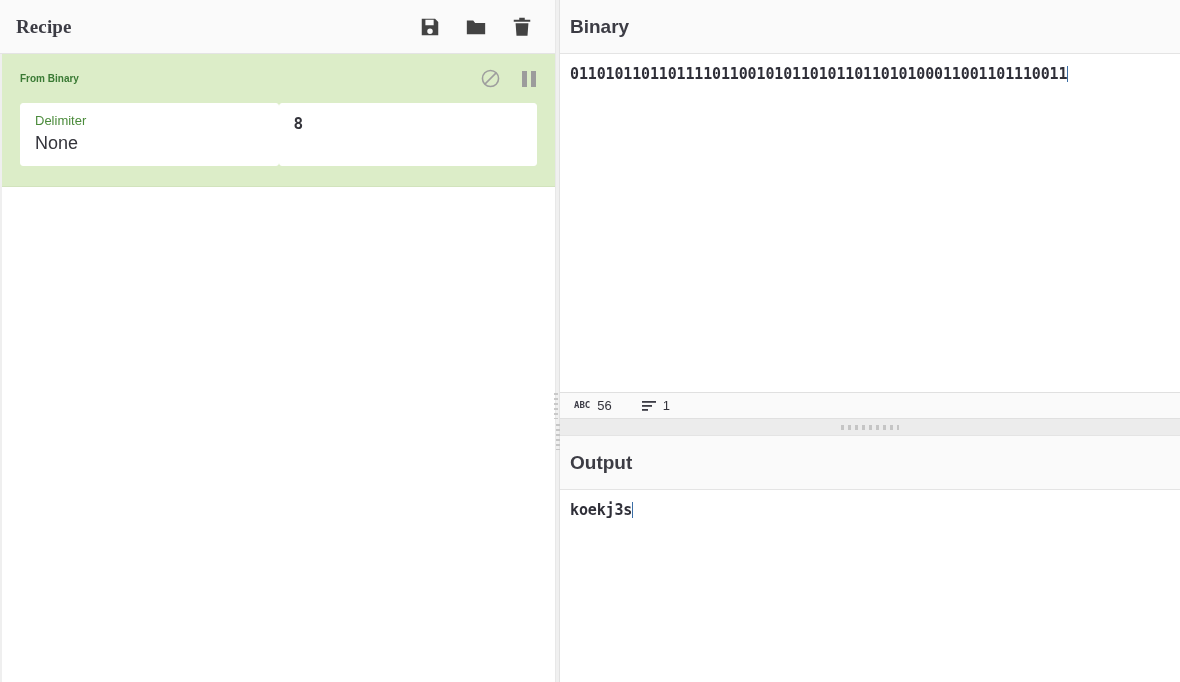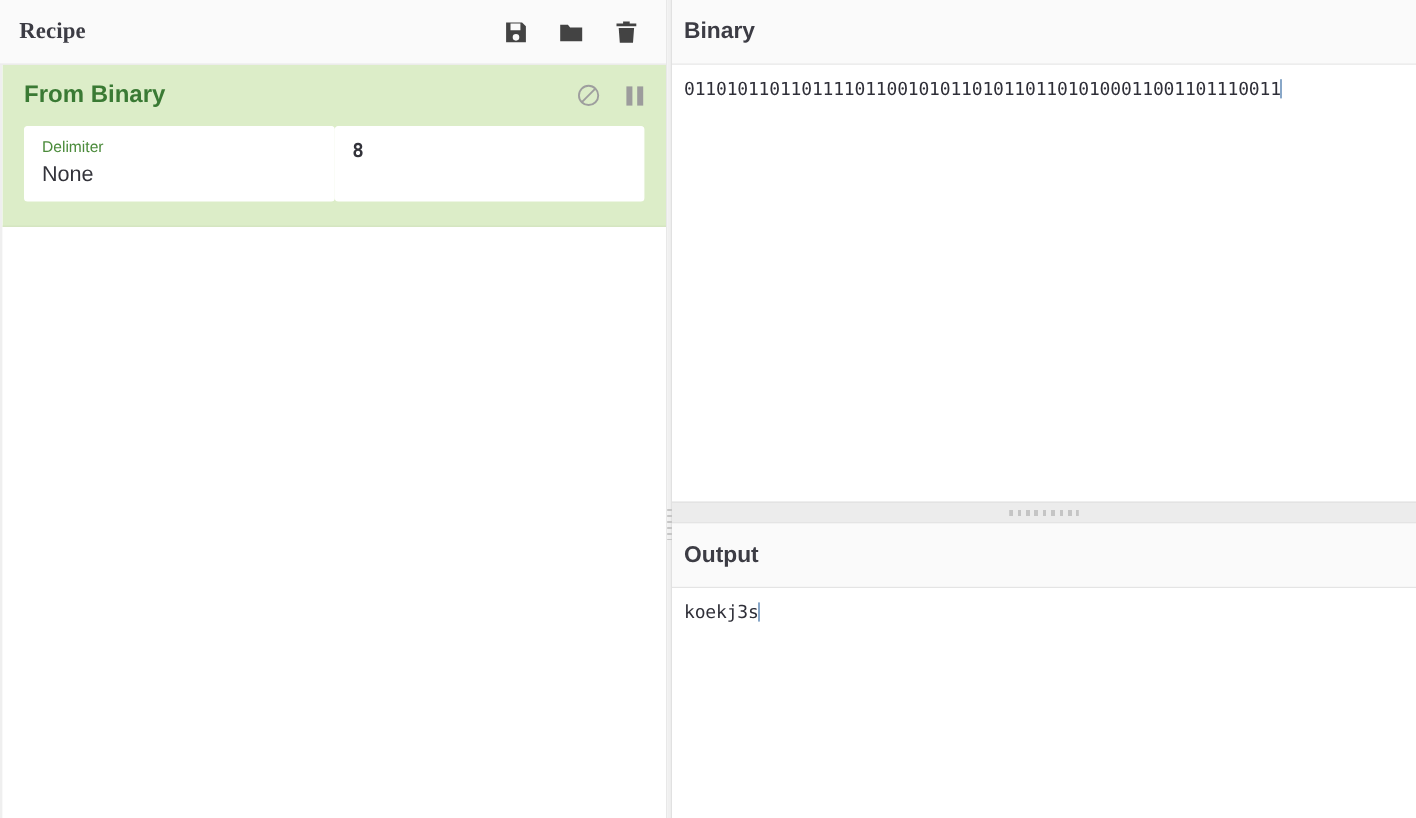--- a/index.html
+++ b/index.html
@@ -69,21 +69,21 @@
     padding: 14px 18px 20px 18px;
     position: relative;
     border-bottom: 1px solid #d2e3bd;
   }
   .op-head {
     display: flex;
     align-items: center;
     margin-bottom: 14px;
   }
   .op-title {
-    font-size: 20px;
+    font-size: 10px;
     font-weight: bold;
     color: #3a7a34;
   }
   .op-icons {
     margin-left: auto;
     display: flex;
     align-items: center;
     gap: 20px;
   }
   .op-icons .opicon { cursor: pointer; display: block; }
@@ -155,20 +155,21 @@
     display: flex;
     flex-direction: column;
     min-width: 0;
   }
   .io-body {
     flex: 1 1 auto;
     background: #ffffff;
     padding: 10px 0 0 10px;
     overflow: hidden;
     position: relative;
+    font-weight: bold;
   }
   .io-text {
     font-family: "DejaVu Sans Mono", monospace;
     font-size: 15px;
     line-height: 1.35;
     color: #2f2f38;
     white-space: nowrap;
     letter-spacing: -0.15px;
   }
   .caret {
@@ -330,20 +331,35 @@
 
   <section id="io-pane">
 
     <div id="input-section">
       <div class="io-title-bar">
         <span class="io-title">Binary</span>
       </div>
       <div class="io-body">
         <span class="io-text">01101011011011110110010101101011011010100011001101110011</span><span class="caret"></span>
       </div>
+      <div id="input-status">
+        <div class="sgrip"></div>
+        <div class="stat-group">
+          <span class="abc-icon">ABC</span>
+          <span class="stat-val">56</span>
+        </div>
+        <div class="stat-group">
+          <svg width="14" height="12" viewBox="0 0 14 12">
+            <rect x="0" y="1" width="14" height="1.8" fill="#3d3d46"></rect>
+            <rect x="0" y="5" width="10" height="1.8" fill="#3d3d46"></rect>
+            <rect x="0" y="9" width="6" height="1.8" fill="#3d3d46"></rect>
+          </svg>
+          <span class="stat-val">1</span>
+        </div>
+      </div>
     </div>
 
     <div id="h-splitter">
       <div class="hgrip"></div>
     </div>
 
     <div id="output-section">
       <div class="io-title-bar">
         <span class="io-title">Output</span>
       </div>

